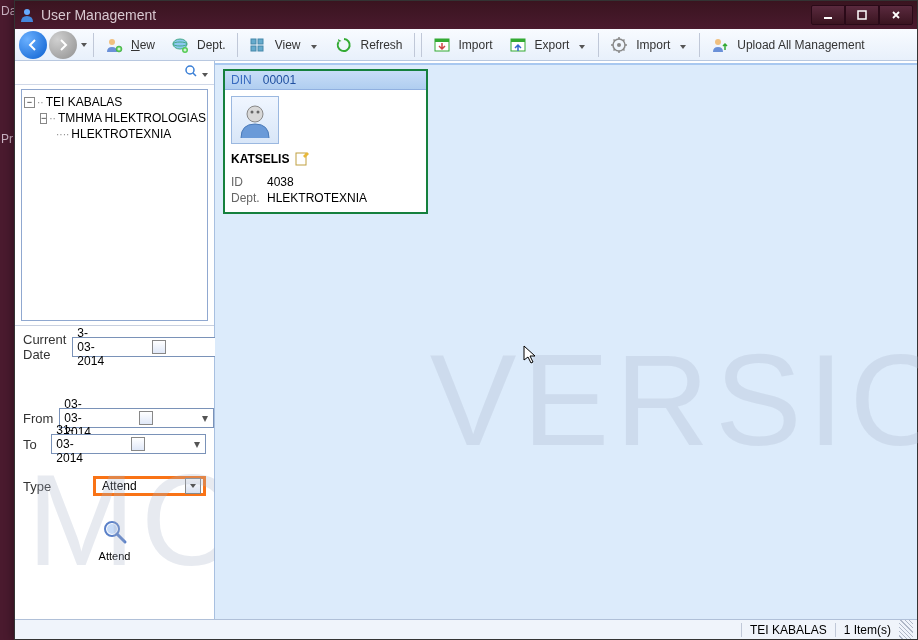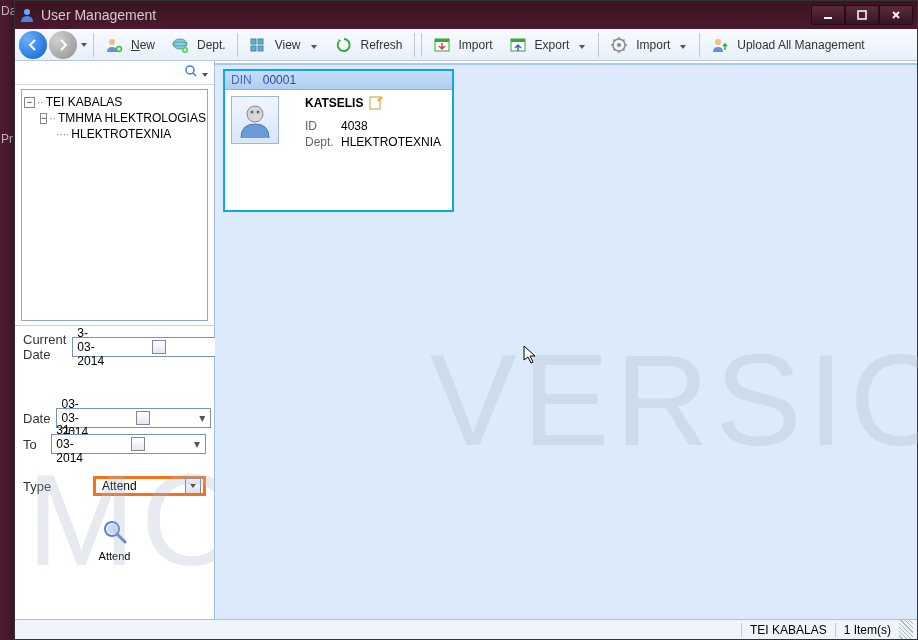--- a/index.html
+++ b/index.html
@@ -54,25 +54,25 @@
     .select-input { flex: 1; height: 20px; border: 3px solid #f97316; display: flex; align-items: center; padding: 0 2px 0 6px; background: #fff; font-size: 11px; }
     .select-input .sval { flex: 1; }
     .select-input .sdd { width: 16px; height: 16px; border: 1px solid #888; background: linear-gradient(to bottom, #fff, #d8e0f0); display: flex; align-items: center; justify-content: center; }
     
     .search-btn-area { display: flex; flex-direction: column; align-items: center; padding: 16px 0 8px; cursor: pointer; }
     .search-btn-area svg { width: 28px; height: 28px; }
     .search-btn-area .slabel { font-size: 11px; margin-top: 4px; }
     
     .main-panel { flex: 1; background: #dcebfb; position: relative; border-top: 2px solid #a8c8f0; margin-top: 2px; }
     
-    .user-card { position: absolute; left: 8px; top: 4px; width: 231px; border: 2px solid #0ea5e9; background: #fff; }
+    .user-card { position: absolute; left: 8px; top: 4px; width: 205px; border: 2px solid #15803d; background: #fff; }
     .card-header { background: linear-gradient(to bottom, #c8ddf8, #b0cef0); padding: 2px 6px; font-size: 11px; color: #3a6cc0; border-bottom: 1px solid #90b0e0; }
     .card-header .din-label { margin-right: 8px; }
     .card-header .din-val { color: #2050a0; }
-    .card-body { display: flex; padding: 6px; gap: 26px; min-height: 120px; }
+    .card-body { display: flex; padding: 6px; gap: 8px; min-height: 120px; flex-direction: column; }
     .avatar-box { width: 48px; height: 48px; border: 1px solid #9bb8e0; background: linear-gradient(to bottom, #f0f6ff, #d8e6f8); display: flex; align-items: center; justify-content: center; }
     .card-info { flex: 1; }
     .card-name { font-family: "Courier New", monospace; font-weight: bold; font-size: 13px; display: flex; align-items: center; gap: 6px; }
     .edit-ico { width: 14px; height: 14px; }
     .card-details { margin-top: 8px; font-size: 11px; }
     .card-details .drow { display: flex; gap: 6px; padding: 1px 0; }
     .card-details .dlab { color: #666; width: 30px; }
     
     .watermark { position: absolute; right: -40px; top: 260px; font-size: 130px; font-weight: 300; color: rgba(170,180,200,0.28); letter-spacing: 6px; white-space: nowrap; pointer-events: none; font-family: Arial, sans-serif; }
     .watermark-left { position: absolute; left: 12px; top: 120px; font-size: 130px; font-weight: 300; color: rgba(170,180,200,0.28); letter-spacing: 6px; pointer-events: none; font-family: Arial, sans-serif; }
@@ -286,21 +286,21 @@
         <div class="filter-row">
           <span class="flabel">Current Date</span>
           <div class="date-input">
             <span class="dval">3-03-2014</span>
             <span class="cal"></span>
             <span class="dd">▾</span>
           </div>
         </div>
         <div class="spacer-h"></div>
         <div class="filter-row">
-          <span class="flabel">Date</span>
+          <span class="flabel">From</span>
           <div class="date-input">
             <span class="dval">03-03-2014</span>
             <span class="cal"></span>
             <span class="dd">▾</span>
           </div>
         </div>
         <div class="filter-row">
           <span class="flabel">To</span>
           <div class="date-input">
             <span class="dval">31-03-2014</span>

